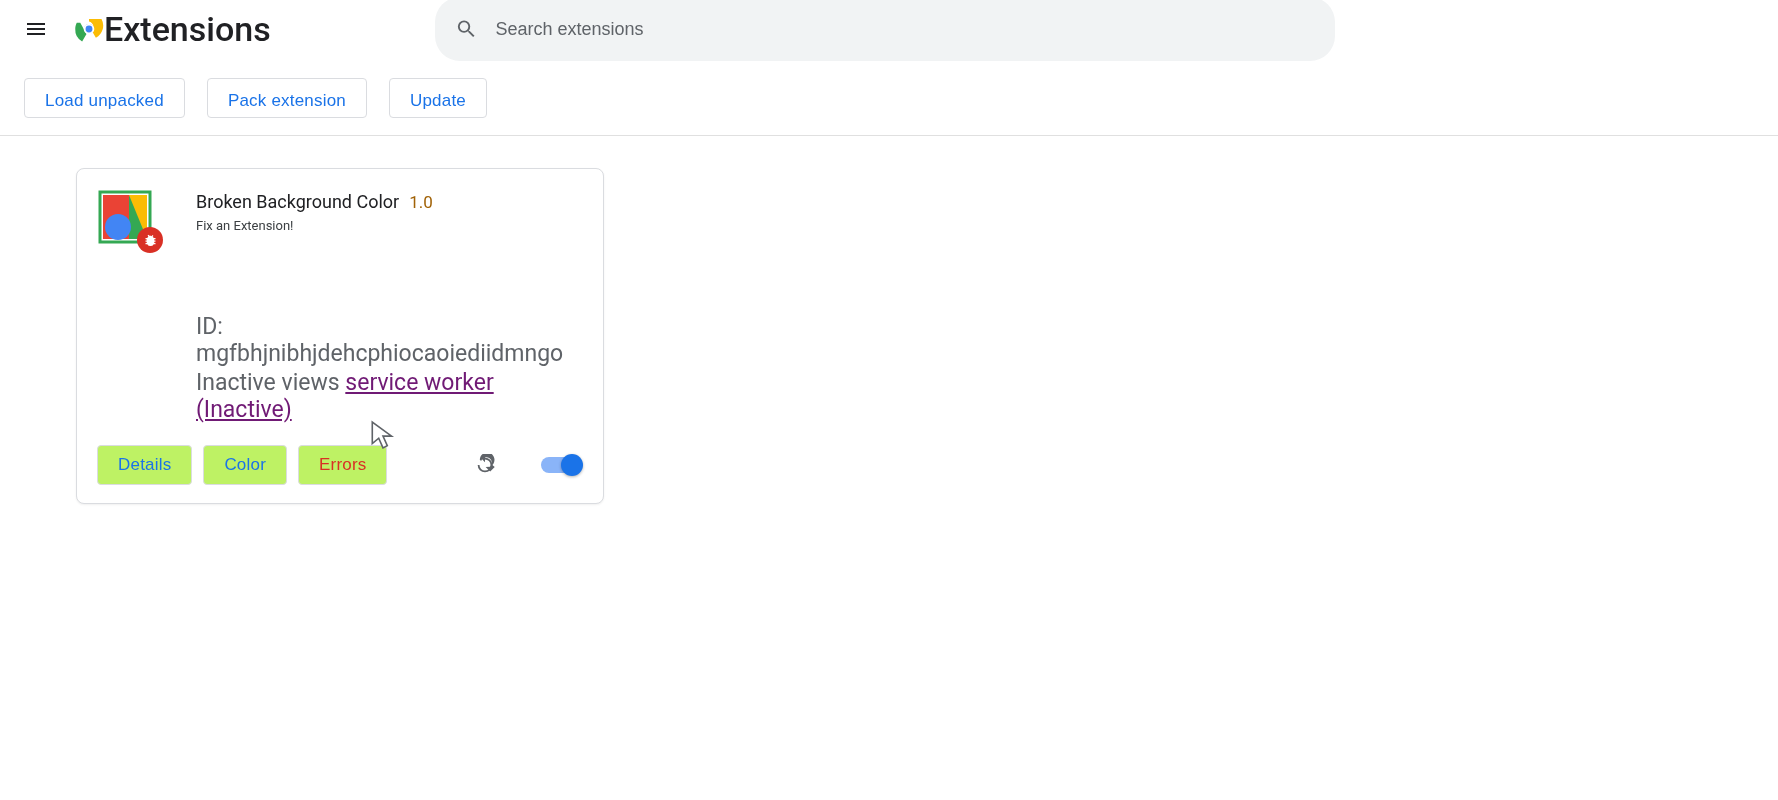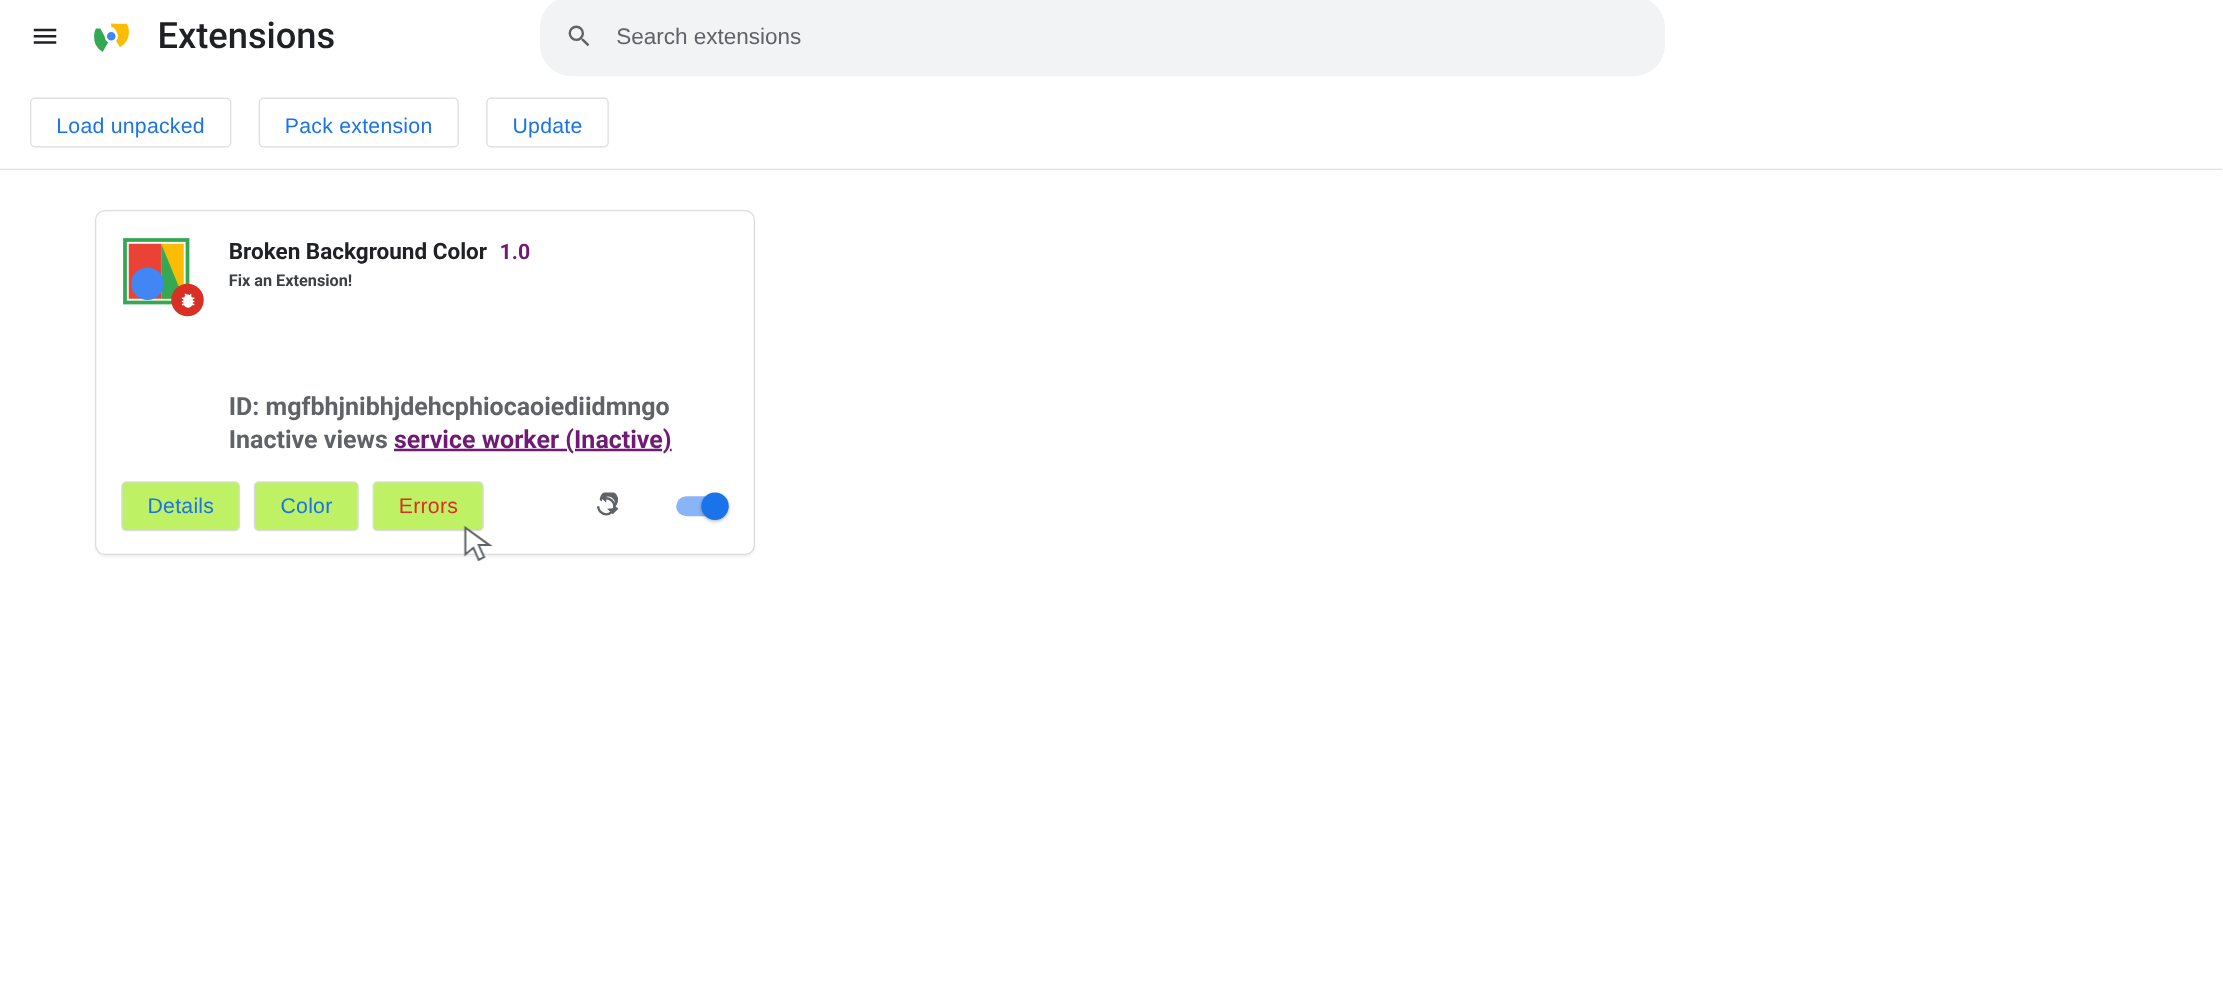--- a/index.html
+++ b/index.html
@@ -21,22 +21,21 @@
     cursor: pointer;
     border-radius: 50%;
   }
   .menu-icon svg { width: 24px; height: 24px; fill: #202124; }
   .chrome-logo {
     margin-left: 18px;
     width: 30px; height: 30px;
     display: flex; align-items: center; justify-content: center;
   }
   .page-title {
-    margin-left: 22px;
-    font-size: 29px;
+    font-size: 34px;
     font-weight: 500;
     color: #202124;
   }
   .search-wrap {
     margin-left: 164px;
     width: 900px;
     height: 64px;
     background: #f1f3f4;
     border-radius: 25px;
     display: flex;
@@ -80,44 +79,43 @@
     width: 528px;
     border: 1px solid #dadce0;
     border-radius: 8px;
     background: #fff;
     box-shadow: 0 1px 2px rgba(60,64,67,0.08);
     padding: 20px 20px 18px 20px;
     position: relative;
   }
   .ext-row1 {
     display: flex;
-    gap: 30px;
-    font-weight: bold;
+    gap: 43px;
   }
   .ext-icon-wrap {
     width: 56px; height: 56px;
     position: relative;
     flex-shrink: 0;
   }
   .error-badge {
     position: absolute;
     right: -10px;
     bottom: -8px;
     width: 26px; height: 26px;
     background: #d93025;
     border-radius: 50%;
     display: flex; align-items: center; justify-content: center;
   }
   .error-badge svg { width: 15px; height: 15px; fill: #fff; }
   .ext-meta { flex: 1; padding-top: 2px; }
   .ext-title-line { display: flex; align-items: baseline; gap: 10px; }
   .ext-name { font-size: 18px; color: #202124; }
-  .ext-version { font-size: 17px; color: #701a75; }
+  .ext-version { font-size: 17px; color: #a16207; }
   .ext-desc { margin-top: 6px; font-size: 13px; color: #3c4043; }
-  .ext-id-block { margin-top: 80px; color: #5f6368; font-size: 20px; }
+  .ext-id-block { margin-top: 80px; color: #5f6368; font-size: 23px; }
   .ext-id-line { }
   .ext-inspect-line { margin-top: 2px; }
   .inspect-link { color: #701a75; text-decoration: underline; cursor: pointer; margin-top: 12px; }
   .card-actions {
     display: flex;
     align-items: center;
     gap: 11px;
     margin-top: 22px;
   }
   .card-btn {

